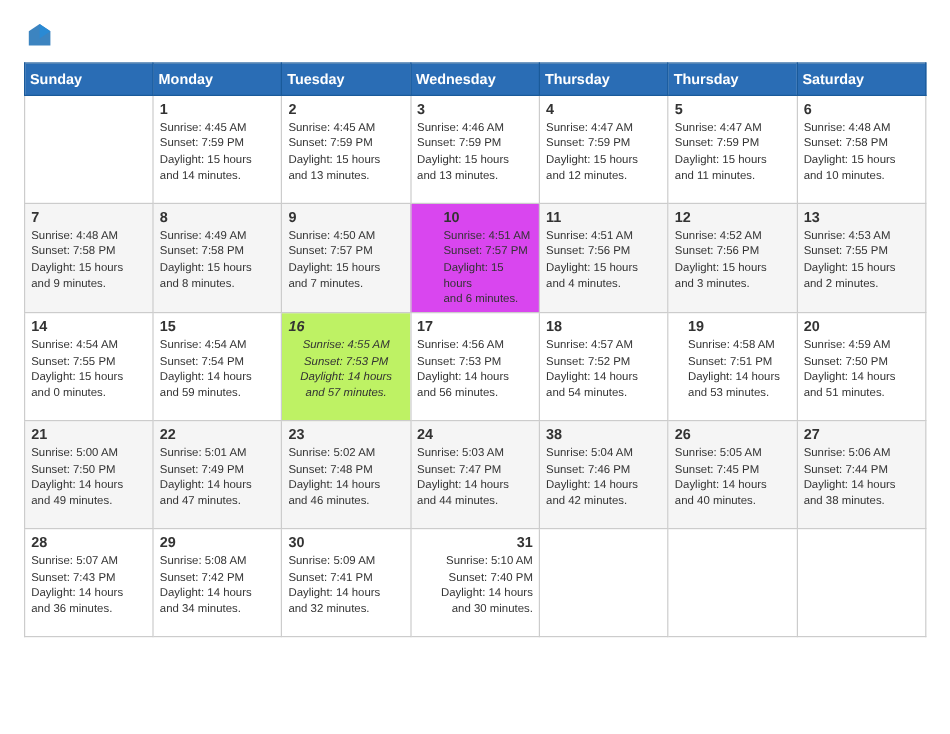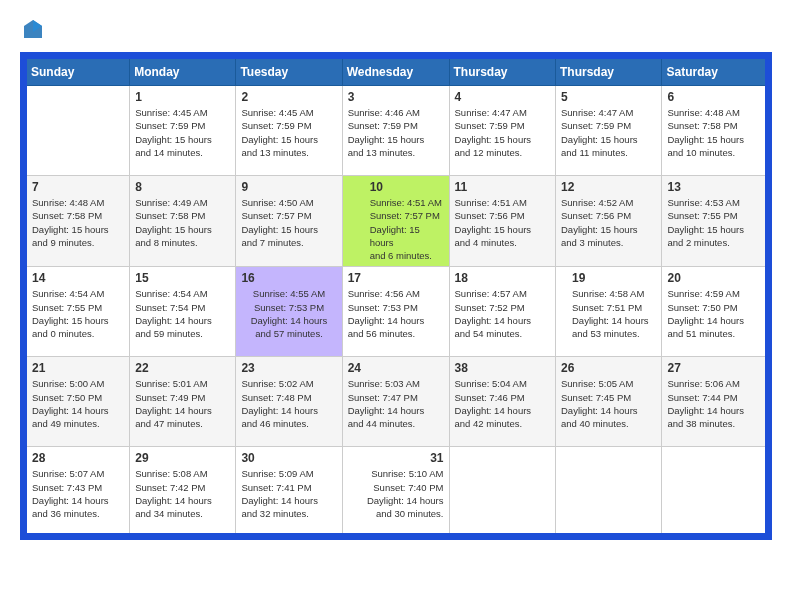--- a/index.html
+++ b/index.html
@@ -29,21 +29,21 @@
       color: #333;
       line-height: 1.1;
     }
     .location {
       font-size: 14px;
       color: #555;
     }
     .calendar {
       width: 100%;
       border-collapse: collapse;
-      border: 7px solid #1d4ed8;
+      border: 1px solid #1d4ed8;
     }
     .calendar th {
       background-color: #2a6db5;
       color: #fff;
       font-size: 12px;
       font-weight: bold;
       padding: 6px 4px;
       text-align: left;
       border: 1px solid #1a5a9a;
     }
@@ -177,21 +177,21 @@
 Daylight: 15 hours
 and 8 minutes.</div>
         </td>
         <td style="background: rgb(245, 245, 245);">
           <span class="day-number">9</span>
           <div class="cell-info" style="white-space: pre-line;">Sunrise: 4:50 AM
 Sunset: 7:57 PM
 Daylight: 15 hours
 and 7 minutes.</div>
         </td>
-        <td style="background: #bef264; padding-left: 27px;">
+        <td style="background: #d946ef; padding-left: 27px;">
           <span class="day-number">10</span>
           <div class="cell-info" style="white-space: pre-line;">Sunrise: 4:51 AM
 Sunset: 7:57 PM
 Daylight: 15 hours
 and 6 minutes.</div>
         </td>
         <td style="background: rgb(245, 245, 245);">
           <span class="day-number">11</span>
           <div class="cell-info" style="white-space: pre-line;">Sunrise: 4:51 AM
 Sunset: 7:56 PM
@@ -221,21 +221,21 @@
 Daylight: 15 hours
 and 0 minutes.</div>
         </td>
         <td style="background: rgb(255, 255, 255);">
           <span class="day-number">15</span>
           <div class="cell-info" style="white-space: pre-line;">Sunrise: 4:54 AM
 Sunset: 7:54 PM
 Daylight: 14 hours
 and 59 minutes.</div>
         </td>
-        <td style="background: #c4b5fd;">
+        <td style="background: #bef264; font-style: italic;">
           <span class="day-number">16</span>
           <div class="cell-info" style="white-space: pre-line; text-align: center;">Sunrise: 4:55 AM
 Sunset: 7:53 PM
 Daylight: 14 hours
 and 57 minutes.</div>
         </td>
         <td style="background: rgb(255, 255, 255);">
           <span class="day-number">17</span>
           <div class="cell-info" style="white-space: pre-line;">Sunrise: 4:56 AM
 Sunset: 7:53 PM

